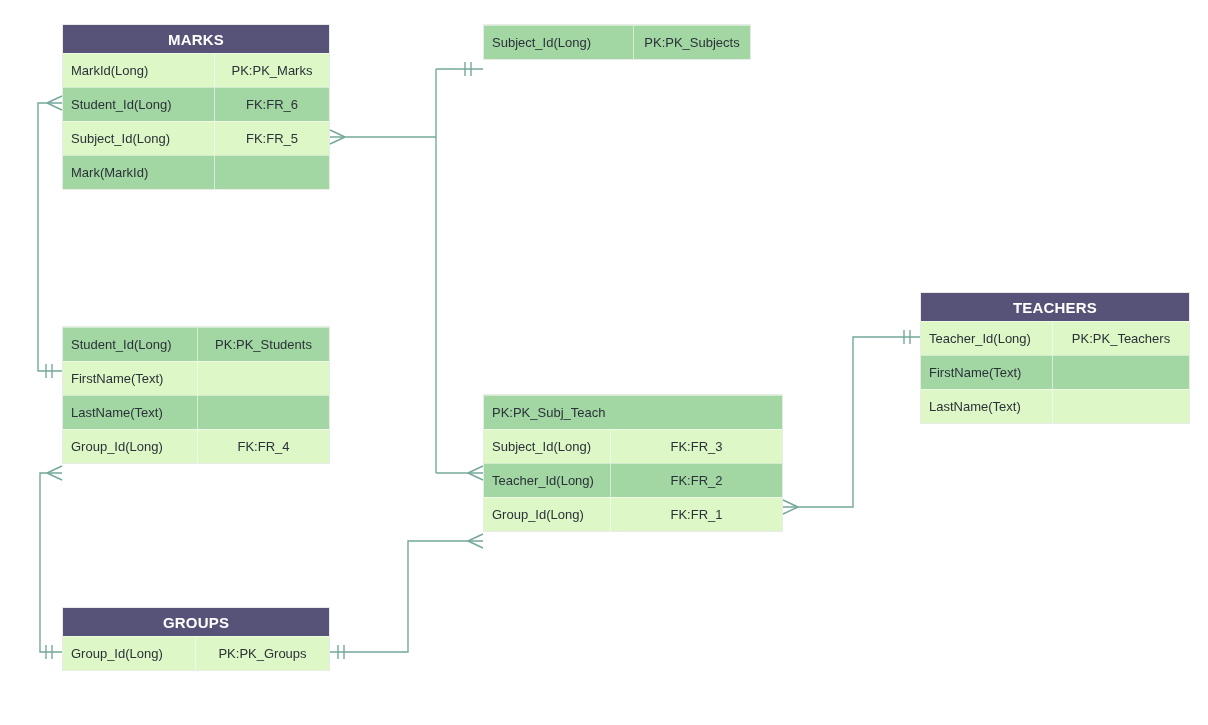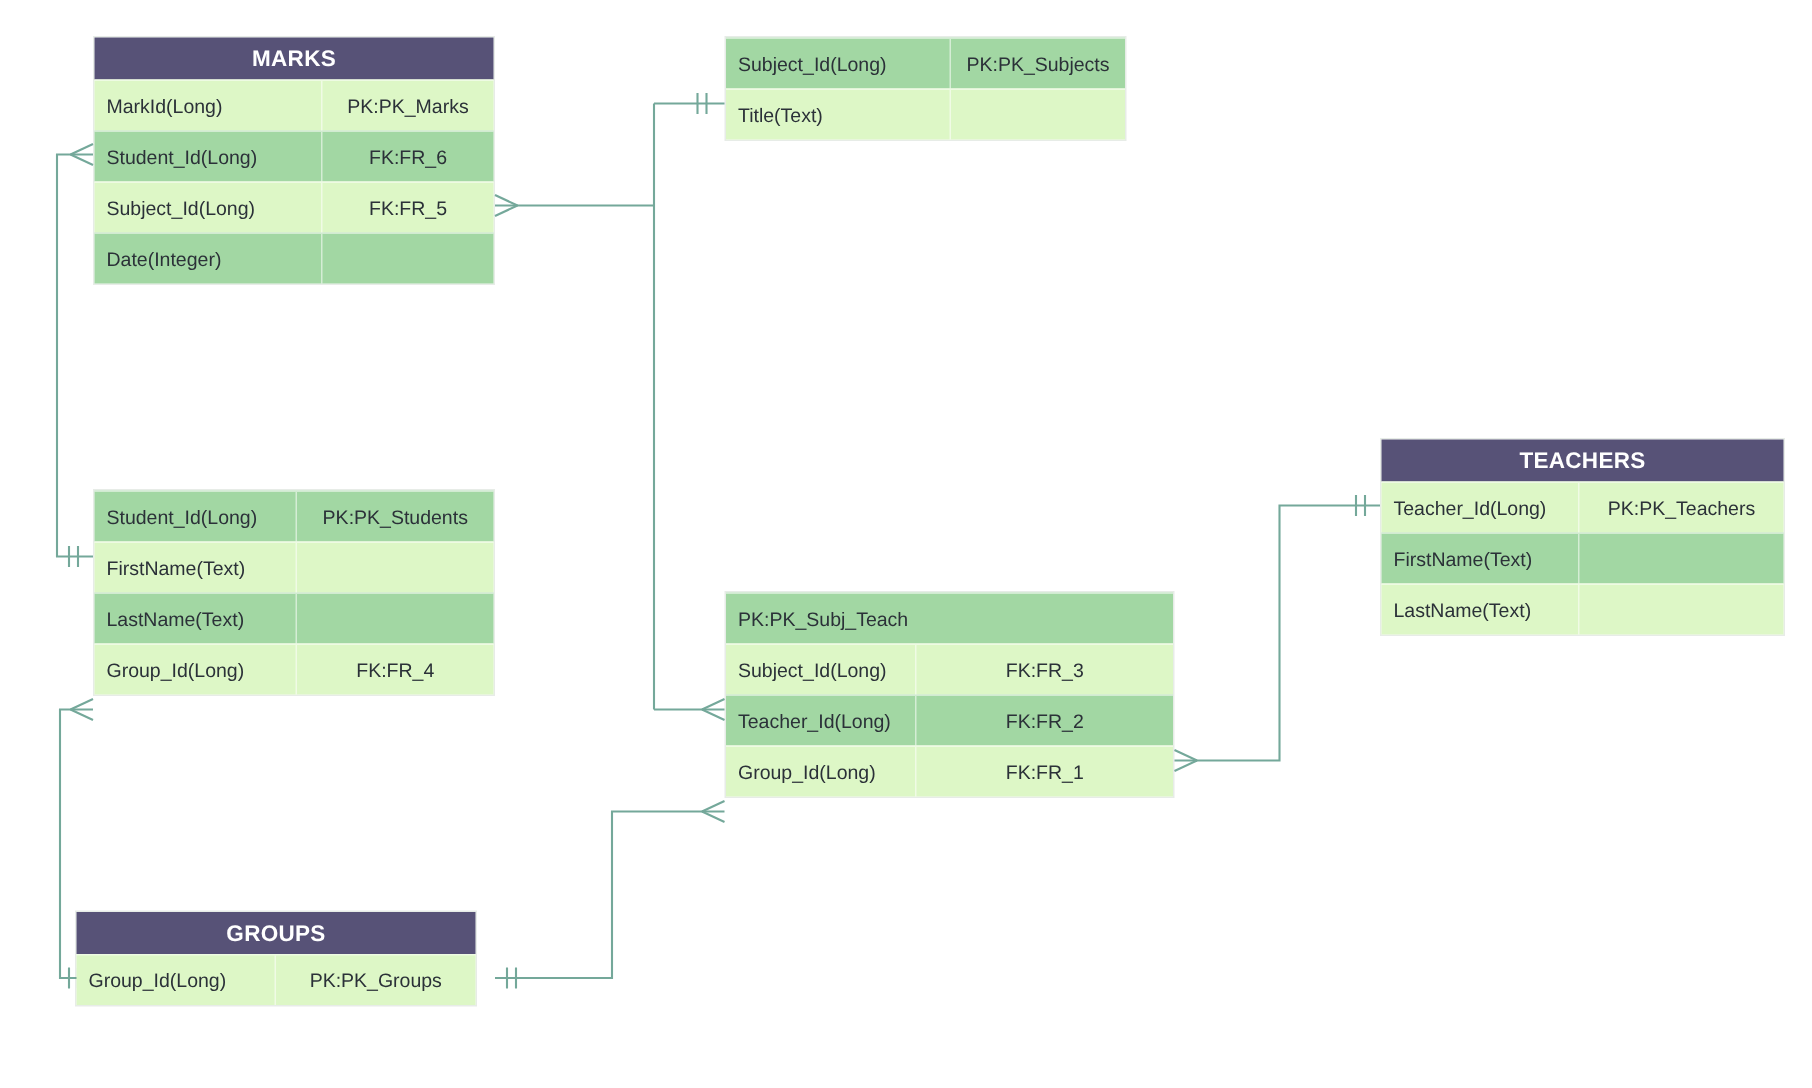--- a/index.html
+++ b/index.html
@@ -121,34 +121,30 @@
     </div>
     <div class="row">
       <span class="cell field">Student_Id(Long)</span>
       <span class="cell key">FK:FR_6</span>
     </div>
     <div class="row">
       <span class="cell field">Subject_Id(Long)</span>
       <span class="cell key">FK:FR_5</span>
     </div>
     <div class="row">
-      <span class="cell field">Date(Integer)</span>
+      <span class="cell field">Mark(MarkId)</span>
       <span class="cell key"></span>
     </div>
   </div>
 
   <div class="er-table" style="left:483px;top:24px;width:268px;--col1:150px;">
     <div class="row">
       <span class="cell field">Subject_Id(Long)</span>
       <span class="cell key">PK:PK_Subjects</span>
     </div>
-    <div class="row">
-      <span class="cell field">Title(Text)</span>
-      <span class="cell key"></span>
-    </div>
   </div>
 
   <div class="er-table" style="left:62px;top:326px;width:268px;--col1:135px;">
     <div class="row">
       <span class="cell field">Student_Id(Long)</span>
       <span class="cell key">PK:PK_Students</span>
     </div>
     <div class="row">
       <span class="cell field">FirstName(Text)</span>
       <span class="cell key"></span>
@@ -190,21 +186,21 @@
     <div class="row">
       <span class="cell field">FirstName(Text)</span>
       <span class="cell key"></span>
     </div>
     <div class="row">
       <span class="cell field">LastName(Text)</span>
       <span class="cell key"></span>
     </div>
   </div>
 
-  <div class="er-table" style="left:50px;top:607px;width:268px;--col1:133px;">
+  <div class="er-table" style="left:62px;top:607px;width:268px;--col1:133px;">
     <div class="thead">GROUPS</div>
     <div class="row">
       <span class="cell field">Group_Id(Long)</span>
       <span class="cell key">PK:PK_Groups</span>
     </div>
   </div>
 
 </div>
 
 </body></html>

